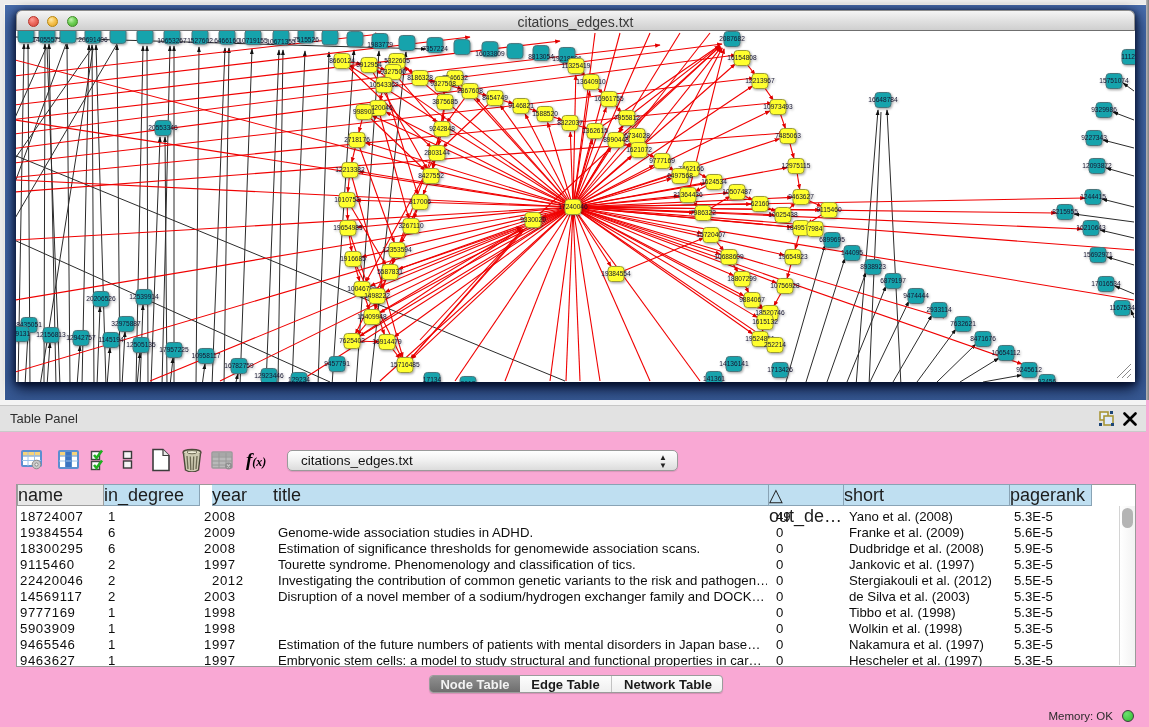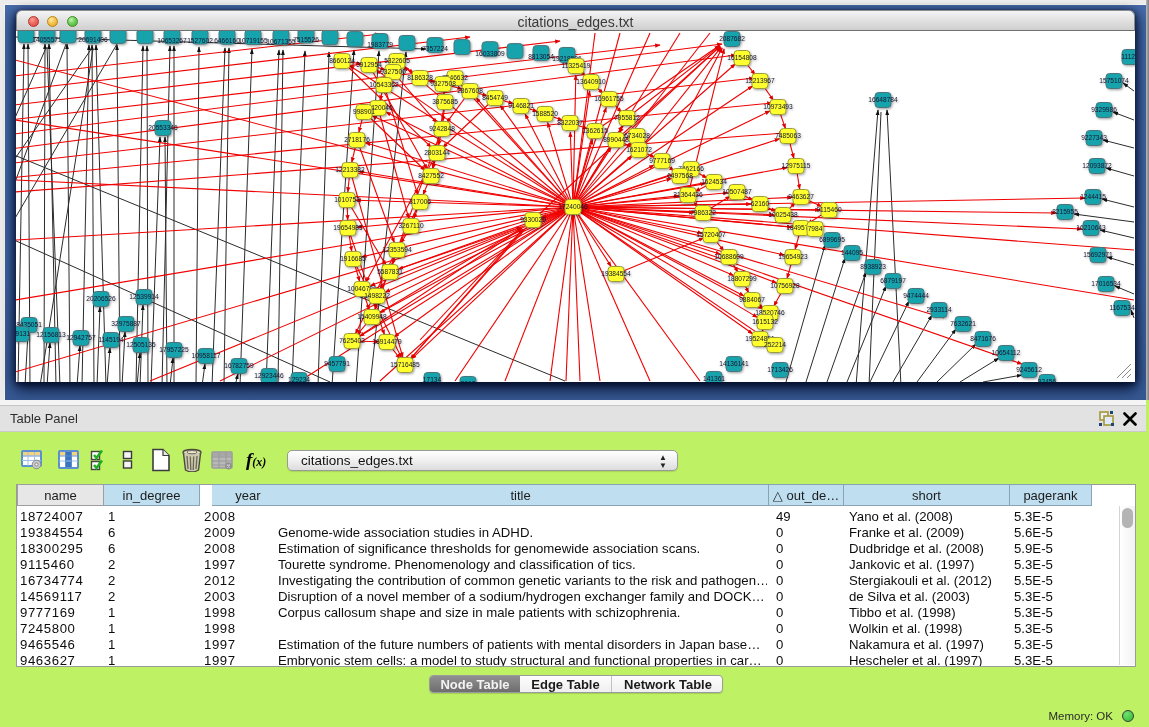--- a/index.html
+++ b/index.html
@@ -7,33 +7,33 @@
   background:linear-gradient(180deg,#486cab 0%,#4166a4 6%,#3e62a0 70%,#365892 100%)}
 #rightedge{position:absolute;right:0;top:0;width:3px;height:727px;background:linear-gradient(90deg,#b9b9b9,#7e7e7e)}
 #win{position:absolute;left:11px;top:5px;width:1119px;height:372px;border-radius:6px 6px 0 0;
   box-shadow:0 7px 14px rgba(3,12,40,.9), 0 2px 5px rgba(3,12,40,.65), -4px 0 9px rgba(3,12,40,.3), 4px 0 9px rgba(3,12,40,.3)}
 #titlebar{position:absolute;left:0;top:0;width:100%;height:21px;border-radius:6px 6px 0 0;
   background:linear-gradient(180deg,#f5f5f5 0%,#e3e3e3 45%,#cfcfcf 100%);
   border:1px solid #8d8d8d;border-bottom:1px solid #6f6f6f}
 #titlebar .tl{position:absolute;top:4.5px;width:11px;height:11px;border-radius:50%}
 #title{position:absolute;width:100%;text-align:center;top:3px;font-size:14px;color:#3a3a3a}
 #canvas{position:absolute;left:0;top:21px;width:1119px;height:351px;background:#fff;overflow:hidden}
-#bottom{position:absolute;left:0;top:400px;width:1149px;height:327px;background:#bef264}
+#bottom{position:absolute;left:0;top:400px;width:1149px;height:327px;background:#f9a8d4}
 #tphead{position:absolute;left:0;top:5px;width:1146px;height:27px;
   background:#e2e2e2;border-bottom:1px solid #cacaca;border-top:1px solid #c6c6c6}
 #topstrip{position:absolute;left:0;top:0;width:1146px;height:5px;background:#f4f4f4}
 #tphead .t{position:absolute;left:10px;top:5px;font-size:13px;color:#2e2e2e}
 #grip{position:absolute;left:572px;top:0px;width:12px;height:5px}
 #combo{position:absolute;left:287px;top:50px;width:391px;height:21px;border:1px solid #9a9a9a;border-radius:5px;
   background:linear-gradient(180deg,#ffffff,#f0f0f0 50%,#dcdcdc);box-shadow:0 1px 1px rgba(0,0,0,.12)}
 #combo .lbl{position:absolute;left:13px;top:2px;font-size:13.5px;color:#111}
 #combo .arr{position:absolute;right:10px;top:2.5px;font-size:8px;color:#222;line-height:8px}
 #thead{position:absolute;left:17px;top:84px;height:22px;width:1075px;z-index:6}
 .hc{position:absolute;top:0;height:22px;background:#bfdff1;border:1px solid #89a3b5;border-left:none;
-  font-size:13px;color:#1c1c1c;text-align:center;line-height:21px}
+  font-size:18px;color:#1c1c1c;line-height:21px}
 #tbl{position:absolute;left:16px;top:84px;width:1120px;height:183px;background:#fff;border:1px solid #9a9a9a;overflow:hidden}
 .trow{position:absolute;left:0;width:1120px;height:16px;font-size:13.2px;color:#0d0d0d}
 .trow span{position:absolute;top:0;white-space:nowrap;overflow:hidden;line-height:16px}.trow span:nth-child(4){width:489px}
 #vsb{position:absolute;left:1119px;top:106px;width:16px;height:159px;background:linear-gradient(90deg,#ffffff,#f2f2f2);border-left:1px solid #d4d4d4}
 #vsb .th{position:absolute;left:2px;top:2px;width:11px;height:20px;border-radius:6px;background:#b4b4b4}
 #tabs{position:absolute;left:429px;top:275px;width:294px;height:18px;border:1px solid #9b9b9b;border-radius:4px;
   background:linear-gradient(180deg,#fdfdfd,#efefef);box-shadow:0 1px 1px rgba(0,0,0,.15)}
 #tabs .seg{position:absolute;top:0;height:16px;font-size:13px;line-height:17px;text-align:center;color:#1b1b1b;font-weight:bold}
 #tabs .sel{background:linear-gradient(180deg,#909090,#6e6e6e);color:#f3f3f3;border-radius:3px 0 0 3px}
 #mem{position:absolute;right:36px;top:310px;font-size:11.5px;color:#2b2b2b}
@@ -737,48 +737,47 @@
 <div class="trow" style="top:72px">
           <span style="left:3px;letter-spacing:.6px">9115460</span>
           <span style="left:91px">2</span>
           <span style="left:187px;letter-spacing:.6px">1997</span>
           <span style="left:261px">Tourette syndrome. Phenomenology and classification of tics.</span>
           <span style="left:759px">0</span>
           <span style="left:832px">Jankovic et al. (1997)</span>
           <span style="left:997px">5.3E‑5</span>
         </div>
 <div class="trow" style="top:88px">
-          <span style="left:3px;letter-spacing:.6px">16734774</span>
+          <span style="left:3px;letter-spacing:.6px">22420046</span>
           <span style="left:91px">2</span>
-          <span style="left:187px;letter-spacing:.6px">2012</span>
+          <span style="left:195px;letter-spacing:.6px">2012</span>
           <span style="left:261px">Investigating the contribution of common genetic variants to the risk and pathogen…</span>
           <span style="left:759px">0</span>
           <span style="left:832px">Stergiakouli et al. (2012)</span>
           <span style="left:997px">5.5E‑5</span>
         </div>
 <div class="trow" style="top:104px">
           <span style="left:3px;letter-spacing:.6px">14569117</span>
           <span style="left:91px">2</span>
           <span style="left:187px;letter-spacing:.6px">2003</span>
           <span style="left:261px">Disruption of a novel member of a sodium/hydrogen exchanger family and DOCK…</span>
           <span style="left:759px">0</span>
           <span style="left:832px">de Silva et al. (2003)</span>
           <span style="left:997px">5.3E‑5</span>
         </div>
 <div class="trow" style="top:120px">
           <span style="left:3px;letter-spacing:.6px">9777169</span>
           <span style="left:91px">1</span>
           <span style="left:187px;letter-spacing:.6px">1998</span>
-          <span style="left:261px">Corpus callosum shape and size in male patients with schizophrenia.</span>
           <span style="left:759px">0</span>
           <span style="left:832px">Tibbo et al. (1998)</span>
           <span style="left:997px">5.3E‑5</span>
         </div>
 <div class="trow" style="top:136px">
-          <span style="left:3px;letter-spacing:.6px">7245800</span>
+          <span style="left:3px;letter-spacing:.6px">5903909</span>
           <span style="left:91px">1</span>
           <span style="left:187px;letter-spacing:.6px">1998</span>
           <span style="left:759px">0</span>
           <span style="left:832px">Wolkin et al. (1998)</span>
           <span style="left:997px">5.3E‑5</span>
         </div>
 <div class="trow" style="top:152px">
           <span style="left:3px;letter-spacing:.6px">9465546</span>
           <span style="left:91px">1</span>
           <span style="left:187px;letter-spacing:.6px">1997</span>

